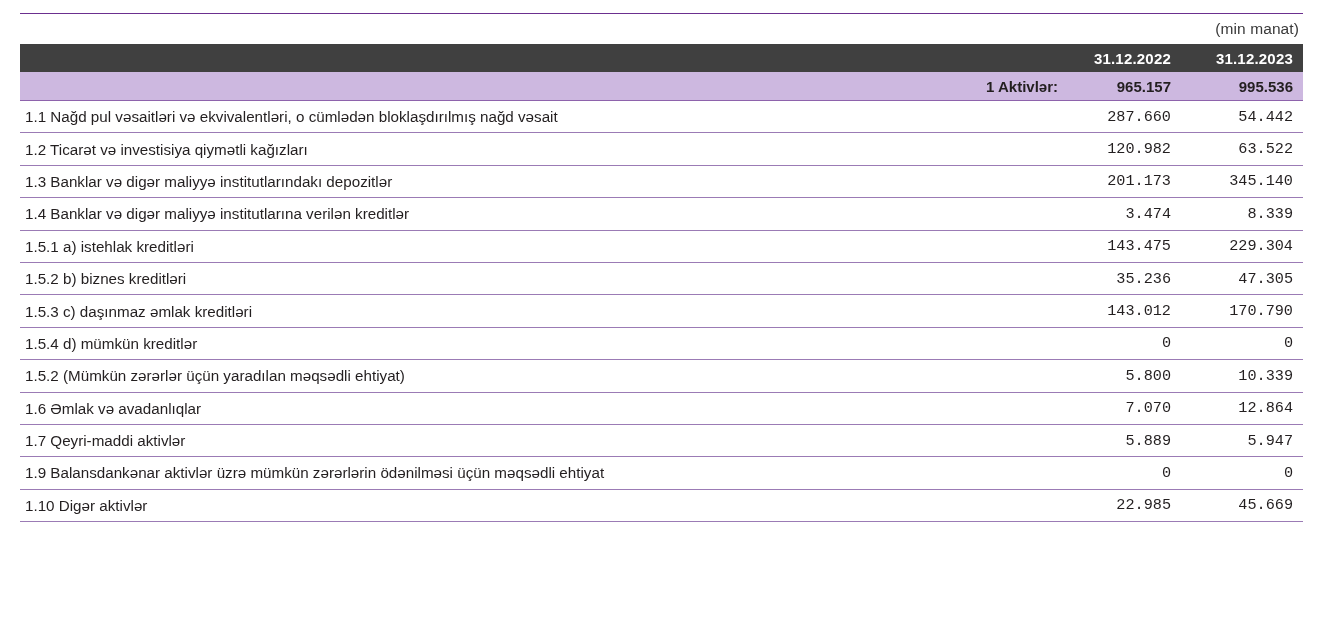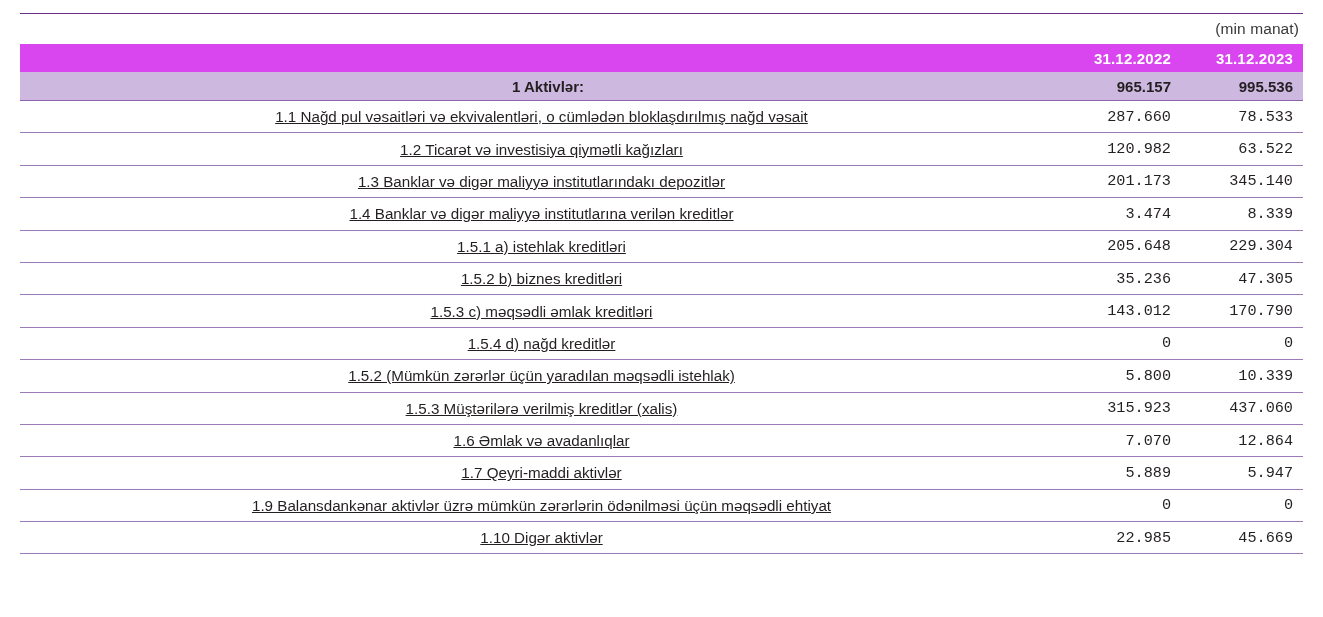--- a/index.html
+++ b/index.html
@@ -40,21 +40,21 @@
   }
   table.fin {
     width: 100%;
     border-collapse: collapse;
     table-layout: fixed;
   }
   table.fin col.c-label { width: 1039px; }
   table.fin col.c-val   { width: 122px; }
 
   thead th {
-    background: #d946ef;
+    background: #404040;
     color: #ffffff;
     font-size: 15px;
     font-weight: bold;
     height: 28px;
     padding: 0 10px 0 0;
     text-align: right;
     vertical-align: middle;
     letter-spacing: 0.2px;
   }
   thead th.head-blank {
@@ -62,41 +62,40 @@
   }
   tr.total-row td {
     background: #cdb8e0;
     height: 26px;
     font-size: 15px;
     font-weight: bold;
     color: #231f20;
     border-bottom: 1px solid #8e63ac;
   }
   tr.total-row td.label {
-    text-align: center;
+    text-align: right;
     padding-left: 18px;
   }
   tr.total-row td.val {
     text-align: right;
     padding-right: 10px;
   }
   tbody tr.data-row td {
     height: 29.4px;
     font-size: 15.2px;
     color: #231f20;
     border-bottom: 1px solid #9b7bb5;
     vertical-align: middle;
   }
   tbody tr.data-row td.label {
-    text-align: center;
+    text-align: left;
     padding-left: 5px;
     white-space: nowrap;
     overflow: hidden;
     text-overflow: ellipsis;
-    text-decoration: underline;
   }
   tbody tr.data-row td.val {
     text-align: right;
     padding-right: 10px;
     font-family: Liberation Mono, monospace;
   }
   tbody tr.data-row:last-child td {
     border-bottom: 1px solid #9b7bb5;
   }
 </style>
@@ -127,66 +126,61 @@
     <tbody>
       <tr class="total-row">
         <td class="label">1 Aktivlər:</td>
         <td class="val">965.157</td>
         <td class="val">995.536</td>
       </tr>
 
       <tr class="data-row">
         <td class="label">1.1 Nağd pul vəsaitləri və ekvivalentləri, o cümlədən bloklaşdırılmış nağd vəsait</td>
         <td class="val">287.660</td>
-        <td class="val">78.533</td>
+        <td class="val">54.442</td>
       </tr>
       <tr class="data-row">
         <td class="label">1.2 Ticarət və investisiya qiymətli kağızları</td>
         <td class="val">120.982</td>
         <td class="val">63.522</td>
       </tr>
       <tr class="data-row">
         <td class="label">1.3 Banklar və digər maliyyə institutlarındakı depozitlər</td>
         <td class="val">201.173</td>
         <td class="val">345.140</td>
       </tr>
       <tr class="data-row">
         <td class="label">1.4 Banklar və digər maliyyə institutlarına verilən kreditlər</td>
         <td class="val">3.474</td>
         <td class="val">8.339</td>
       </tr>
       <tr class="data-row">
         <td class="label">1.5.1 a) istehlak kreditləri</td>
-        <td class="val">205.648</td>
+        <td class="val">143.475</td>
         <td class="val">229.304</td>
       </tr>
       <tr class="data-row">
         <td class="label">1.5.2 b) biznes kreditləri</td>
         <td class="val">35.236</td>
         <td class="val">47.305</td>
       </tr>
       <tr class="data-row">
-        <td class="label">1.5.3 c) məqsədli əmlak kreditləri</td>
+        <td class="label">1.5.3 c) daşınmaz əmlak kreditləri</td>
         <td class="val">143.012</td>
         <td class="val">170.790</td>
       </tr>
       <tr class="data-row">
-        <td class="label">1.5.4 d) nağd kreditlər</td>
-        <td class="val">0</td>
-        <td class="val">0</td>
-      </tr>
-      <tr class="data-row">
-        <td class="label">1.5.2 (Mümkün zərərlər üçün yaradılan məqsədli istehlak)</td>
+        <td class="label">1.5.4 d) mümkün kreditlər</td>
+        <td class="val">0</td>
+        <td class="val">0</td>
+      </tr>
+      <tr class="data-row">
+        <td class="label">1.5.2 (Mümkün zərərlər üçün yaradılan məqsədli ehtiyat)</td>
         <td class="val">5.800</td>
         <td class="val">10.339</td>
-      </tr>
-      <tr class="data-row">
-        <td class="label">1.5.3 Müştərilərə verilmiş kreditlər (xalis)</td>
-        <td class="val">315.923</td>
-        <td class="val">437.060</td>
       </tr>
       <tr class="data-row">
         <td class="label">1.6 Əmlak və avadanlıqlar</td>
         <td class="val">7.070</td>
         <td class="val">12.864</td>
       </tr>
       <tr class="data-row">
         <td class="label">1.7 Qeyri-maddi aktivlər</td>
         <td class="val">5.889</td>
         <td class="val">5.947</td>

